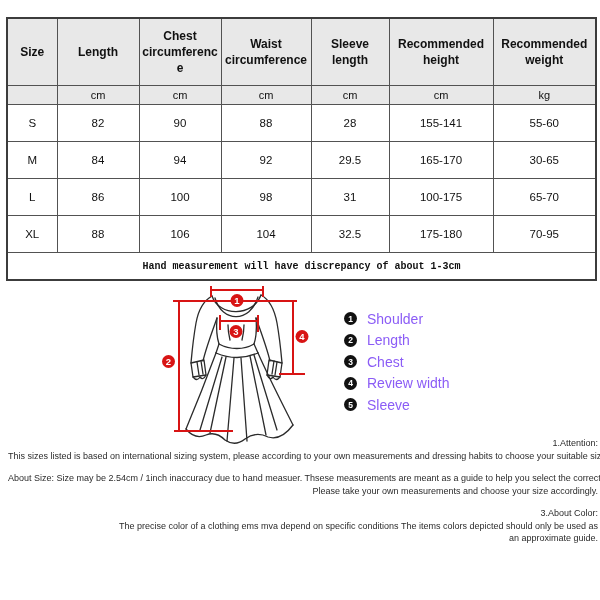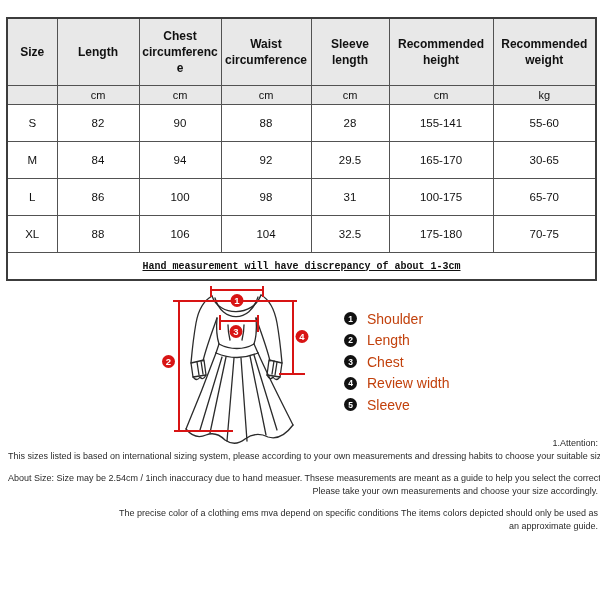--- a/index.html
+++ b/index.html
@@ -8,30 +8,30 @@
   
   table.size-table{position:absolute;left:6px;top:17px;width:591px;border-collapse:collapse;
     table-layout:fixed;border:2px solid #3c3c3c;}
   table.size-table td,table.size-table th{border:1px solid #525252;text-align:center;
     vertical-align:middle;padding:1px;overflow:hidden;}
   tr.hdr th{height:64px;background:#e8e8e8;font-size:12px;font-weight:bold;
     overflow-wrap:anywhere;line-height:1.35;}
   tr.units td{height:16px;background:#e8e8e8;font-size:11px;}
   tr.body-row td{height:34px;font-size:11.5px;}
   tr.note-row td{height:24px;font-family:"Liberation Mono",monospace;font-size:10px;
-    font-weight:bold;letter-spacing:0;text-decoration:underline;}
+    font-weight:bold;letter-spacing:0;}
   
   .diagram-svg{position:absolute;left:138px;top:274px;}
   
   .legend{position:absolute;left:344px;top:308px;}
   .legend-item{display:flex;align-items:center;height:21.5px;}
   .legend-badge{width:13px;height:13px;border-radius:50%;background:#111;color:#fff;
     font-size:8.5px;font-weight:bold;display:flex;align-items:center;justify-content:center;
     flex:0 0 13px;}
-  .legend-label{margin-left:10px;font-size:14px;color:#c2410c;}
+  .legend-label{margin-left:10px;font-size:14px;color:#8b5cf6;}
   
   .notes{position:absolute;left:8px;top:437px;width:590px;font-size:9px;line-height:12.5px;
     color:#2b2b2b;}
   .note-para{margin-bottom:10px;text-align:right;}
   .note-line{white-space:nowrap;}
 </style>
 </head>
 <body>
 
 <div class="stage">
@@ -92,21 +92,21 @@
         <td>100-175</td>
         <td>65-70</td>
       </tr>
       <tr class="body-row">
         <td>XL</td>
         <td>88</td>
         <td>106</td>
         <td>104</td>
         <td>32.5</td>
         <td>175-180</td>
-        <td>70-75</td>
+        <td>70-95</td>
       </tr>
       <tr class="note-row">
         <td colspan="7">Hand measurement will have discrepancy of about 1-3cm</td>
       </tr>
     </tbody>
   </table>
 
   <svg class="diagram-svg" width="212" height="174" viewBox="138 274 212 174">
     <g fill="none" stroke="#2b2b2b" stroke-width="1.3" stroke-linecap="round" stroke-linejoin="round">
 
@@ -188,18 +188,19 @@
   <div class="notes">
     <div class="note-para">
       <div class="note-line">1.Attention:</div>
       <div class="note-line">This sizes listed is based on international sizing system, please according to your own measurements and dressing habits to choose your suitable size.</div>
     </div>
     <div class="note-para">
       <div class="note-line">About Size: Size may be 2.54cm / 1inch inaccuracy due to hand measuer. Thsese measurements are meant as a guide to help you select the correct size.</div>
       <div class="note-line">Please take your own measurements and choose your size accordingly.</div>
     </div>
     <div class="note-para">
+      <div class="note-line">3.About Color:</div>
       <div class="note-line">The precise color of a clothing ems mva depend on specific conditions The items colors depicted should only be used as</div>
       <div class="note-line">an approximate guide.</div>
     </div>
   </div>
 
 </div>
 
 </body></html>

